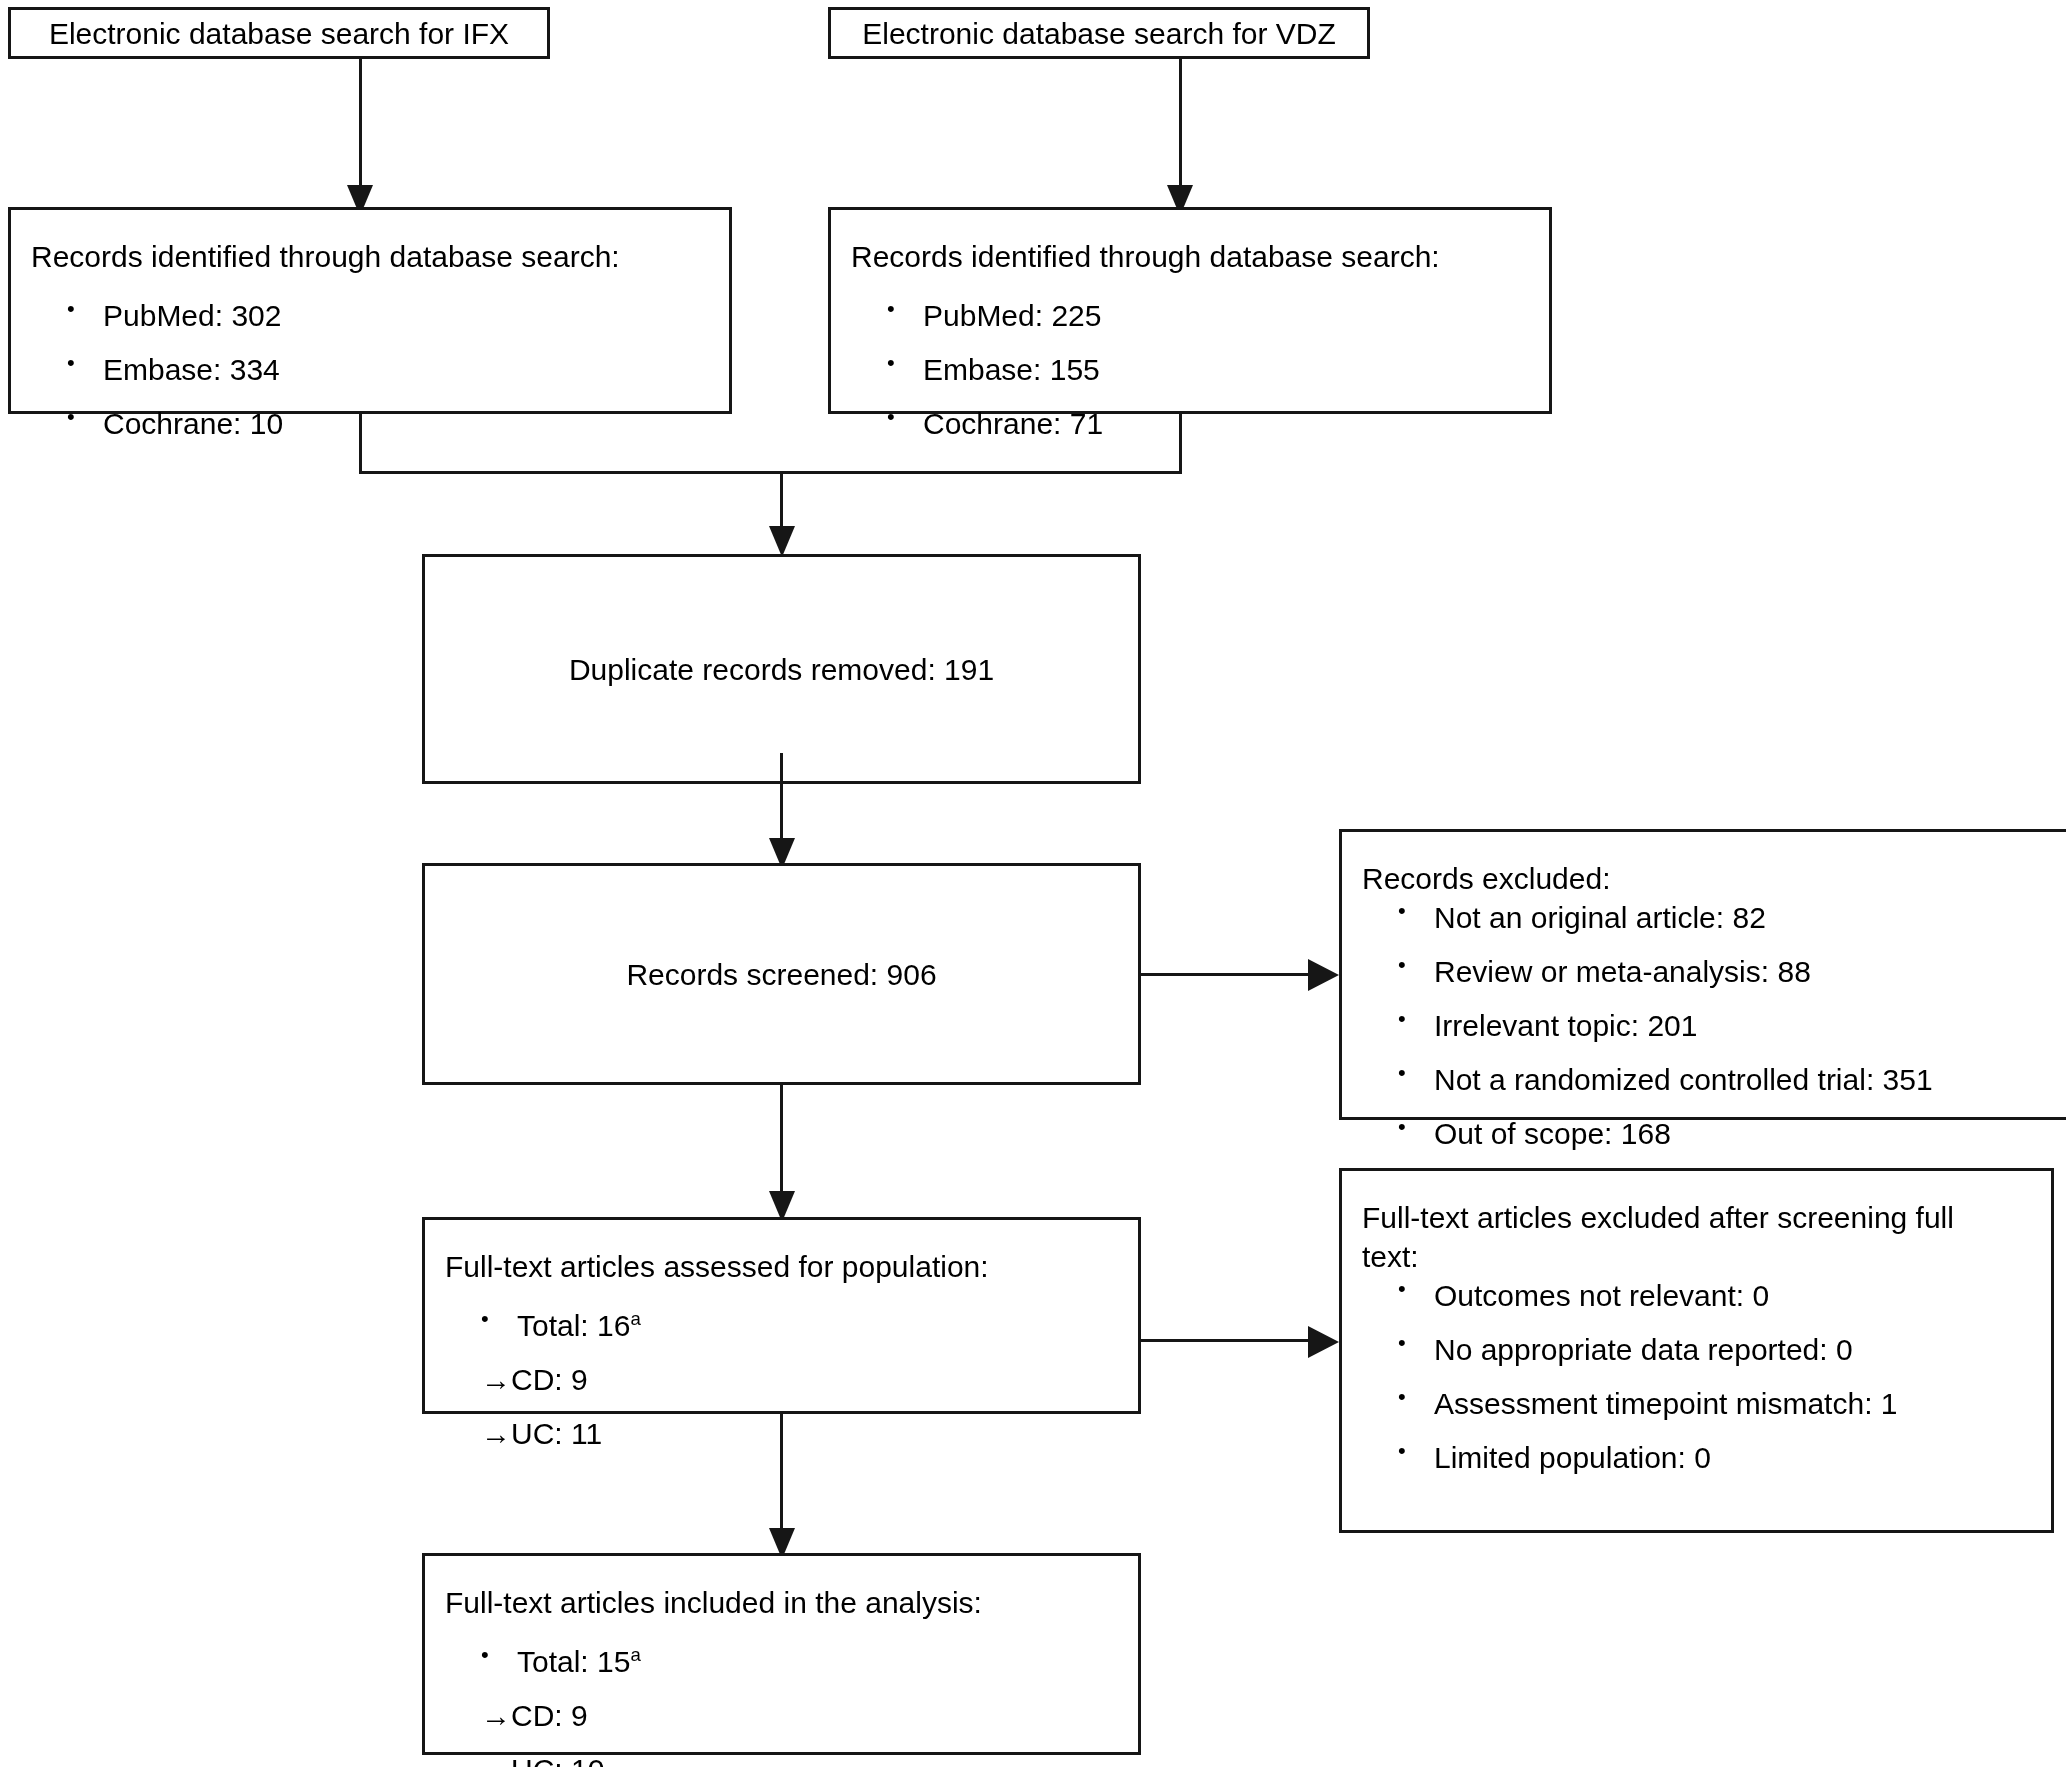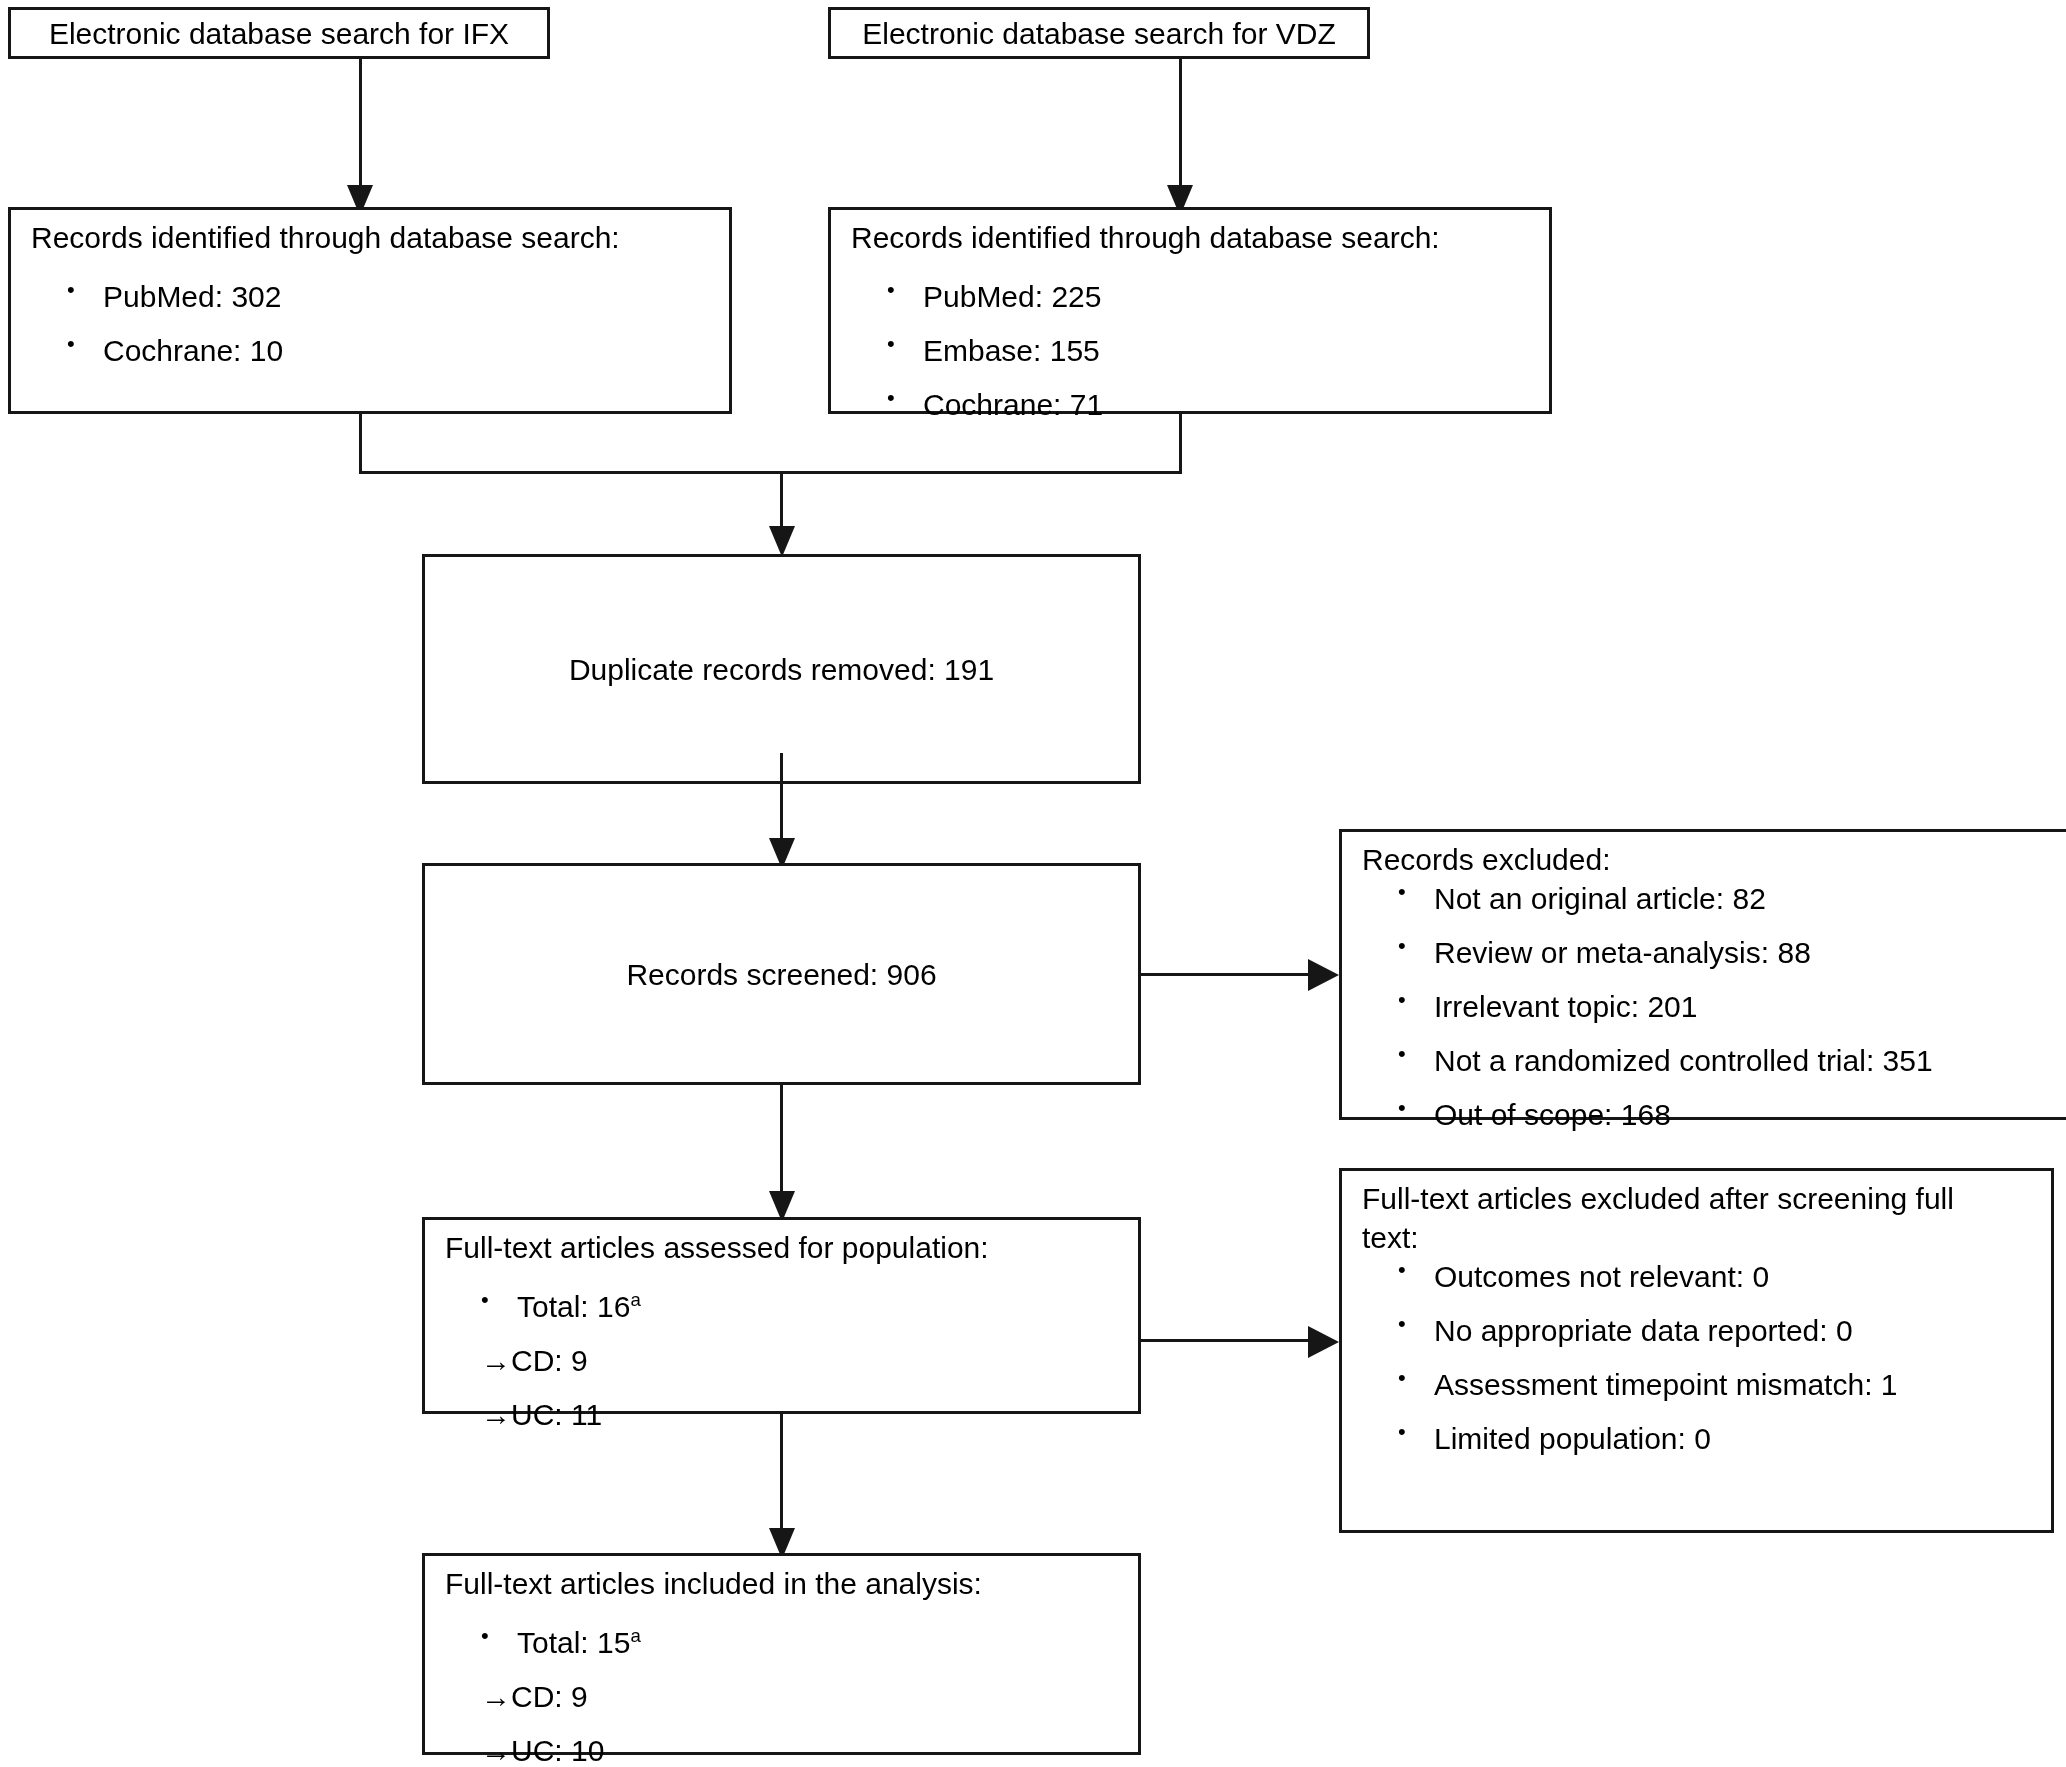--- a/index.html
+++ b/index.html
@@ -17,21 +17,21 @@
     color: #000000;
     overflow: hidden;
   }
 
   
   .box {
     position: absolute;
     box-sizing: border-box;
     border: 3.4px solid #161616;
     background: #ffffff;
-    padding: 8px 20px;
+    padding: 27px 20px;
   }
   .box .title {
     font-size: 30px;
     line-height: 1.30;
     white-space: pre-line;
   }
   .box.centered {
     display: flex;
     align-items: center;
     justify-content: center;
@@ -122,20 +122,21 @@
   <div class="vline" style="left:359px; top:59px; height:133px;"></div>
   <div class="arrow-down" style="left:347px; top:185px;"></div>
 
   <div class="vline" style="left:1179px; top:59px; height:133px;"></div>
   <div class="arrow-down" style="left:1167px; top:185px;"></div>
 
   <div class="box" style="left:8px; top:207px; width:724px; height:207px;">
     <div class="title">Records identified through database search:</div>
     <ul class="bullets">
       <li>PubMed: 302</li>
+      <li>Embase: 334</li>
       <li>Cochrane: 10</li>
     </ul>
   </div>
 
   <div class="box" style="left:828px; top:207px; width:724px; height:207px;">
     <div class="title">Records identified through database search:</div>
     <ul class="bullets">
       <li>PubMed: 225</li>
       <li>Embase: 155</li>
       <li>Cochrane: 71</li>

